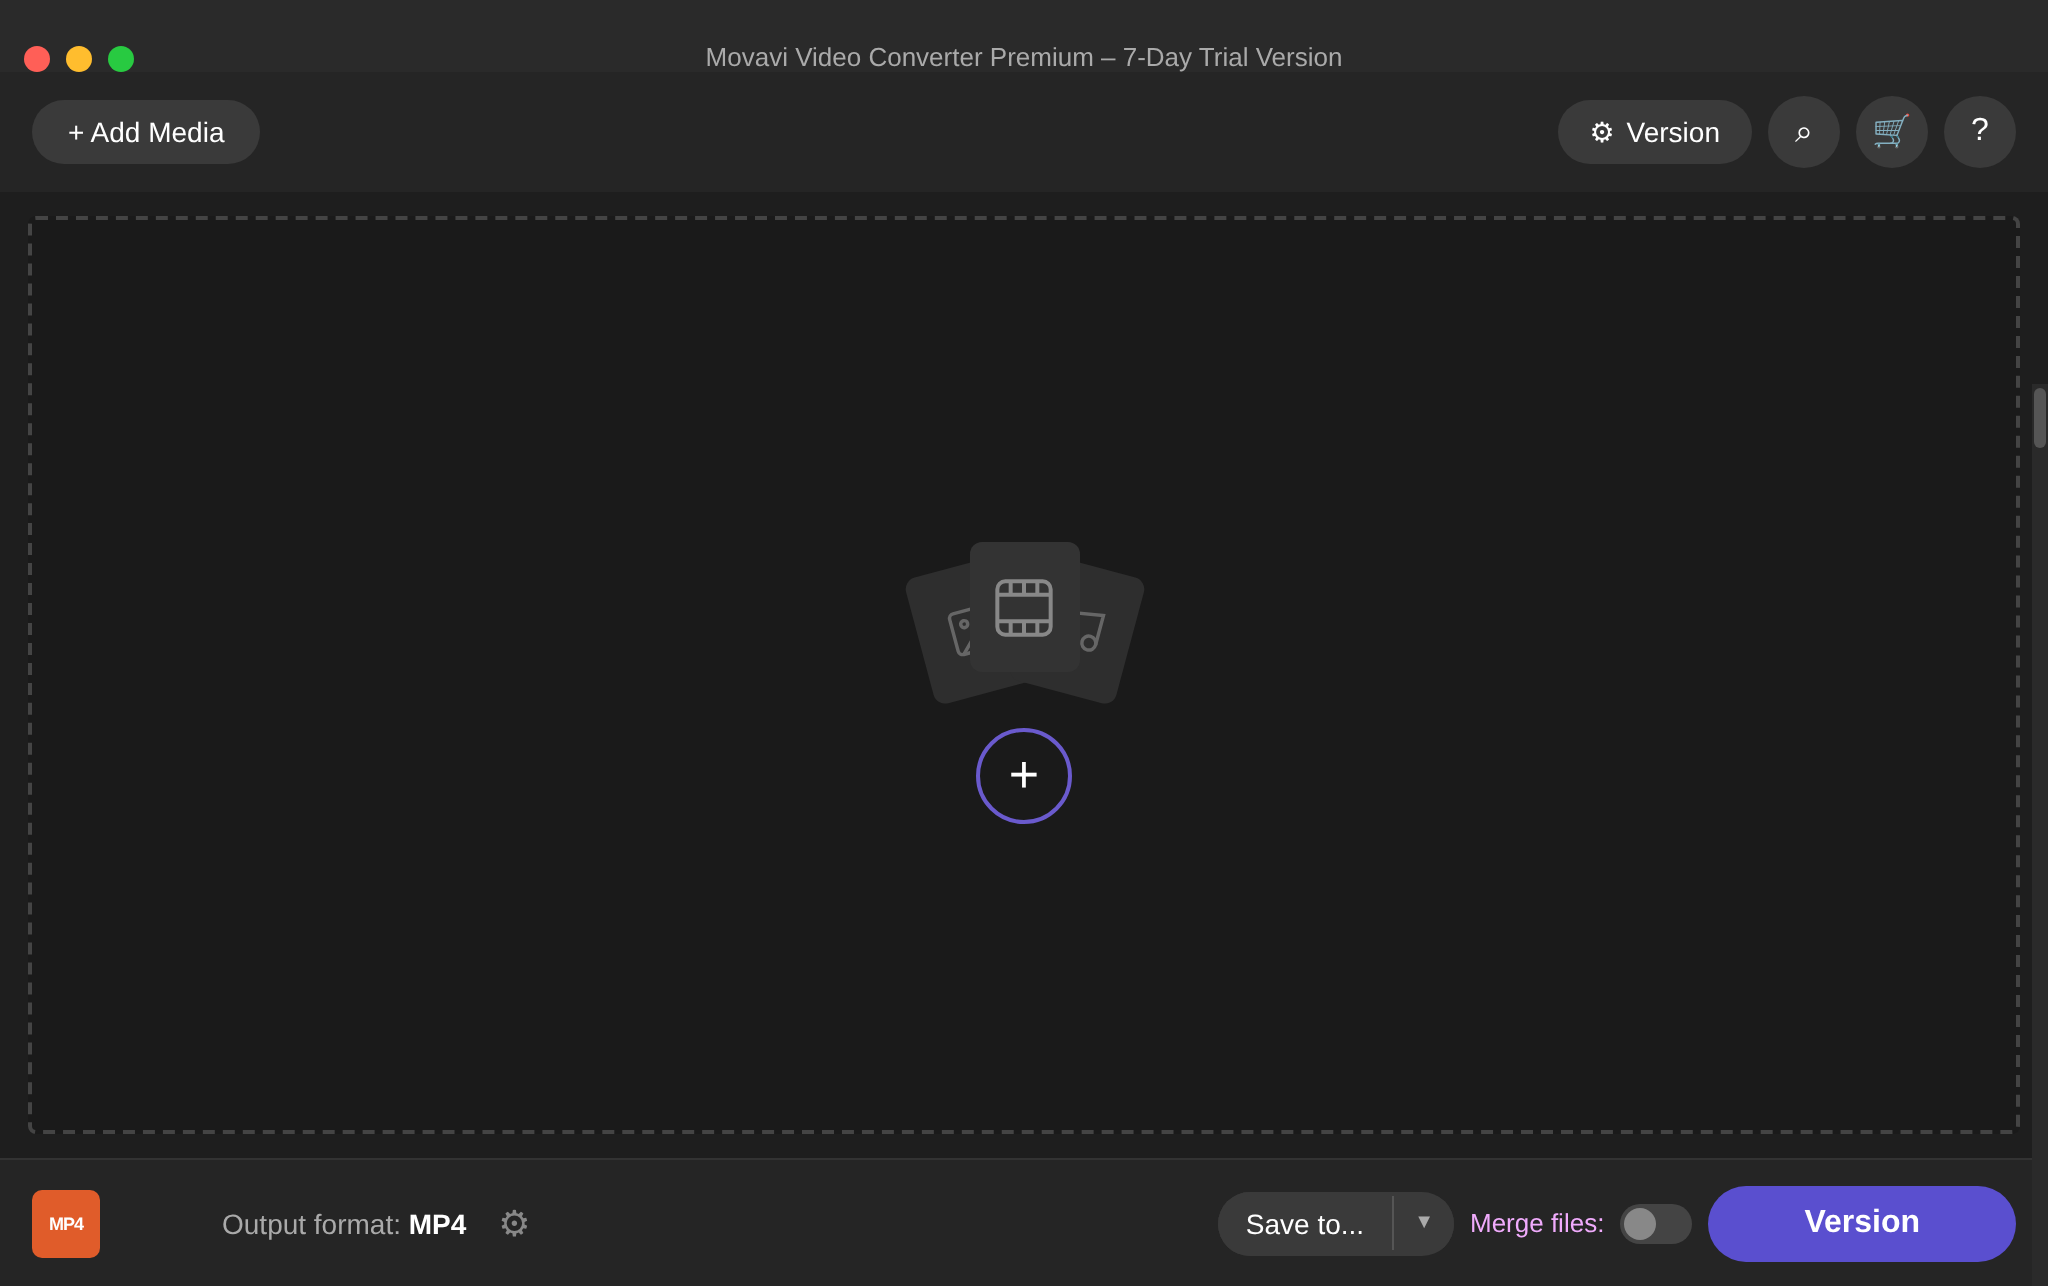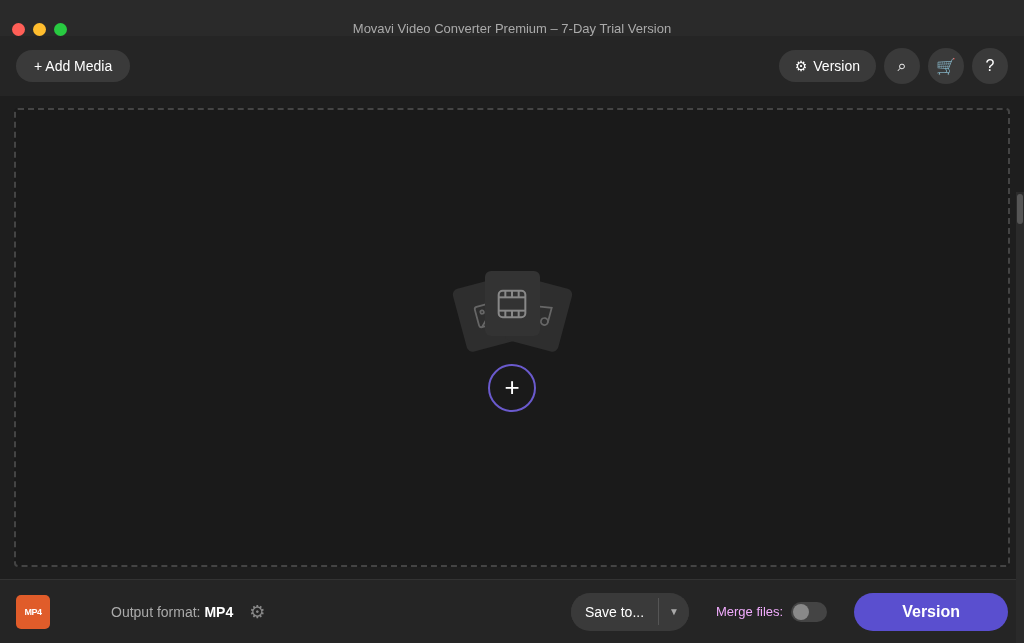--- a/index.html
+++ b/index.html
@@ -231,21 +231,22 @@
       background: none;
       border: none;
       color: #888;
       font-size: 18px;
       cursor: pointer;
       padding: 2px;
     }
 
     .bottom-right {
       display: flex;
-      gap: 27px;
+      align-items: center;
+      gap: 8px;
     }
 
     .save-to-btn {
       display: flex;
       align-items: center;
       background: #3a3a3a;
       border: none;
       border-radius: 20px;
       color: #fff;
       font-size: 14px;

